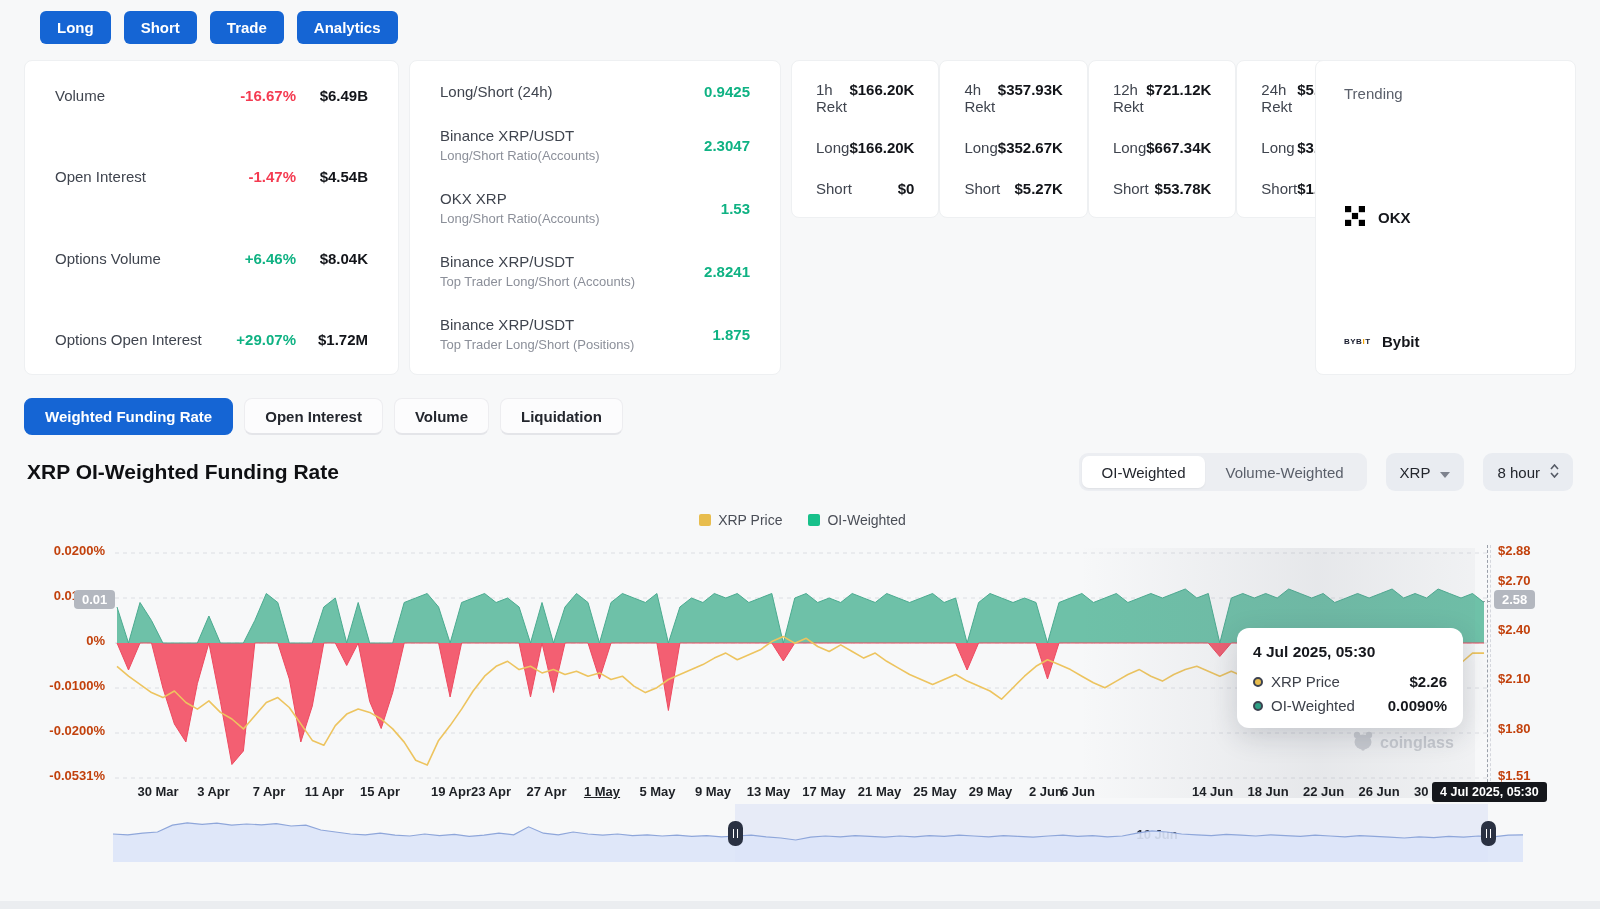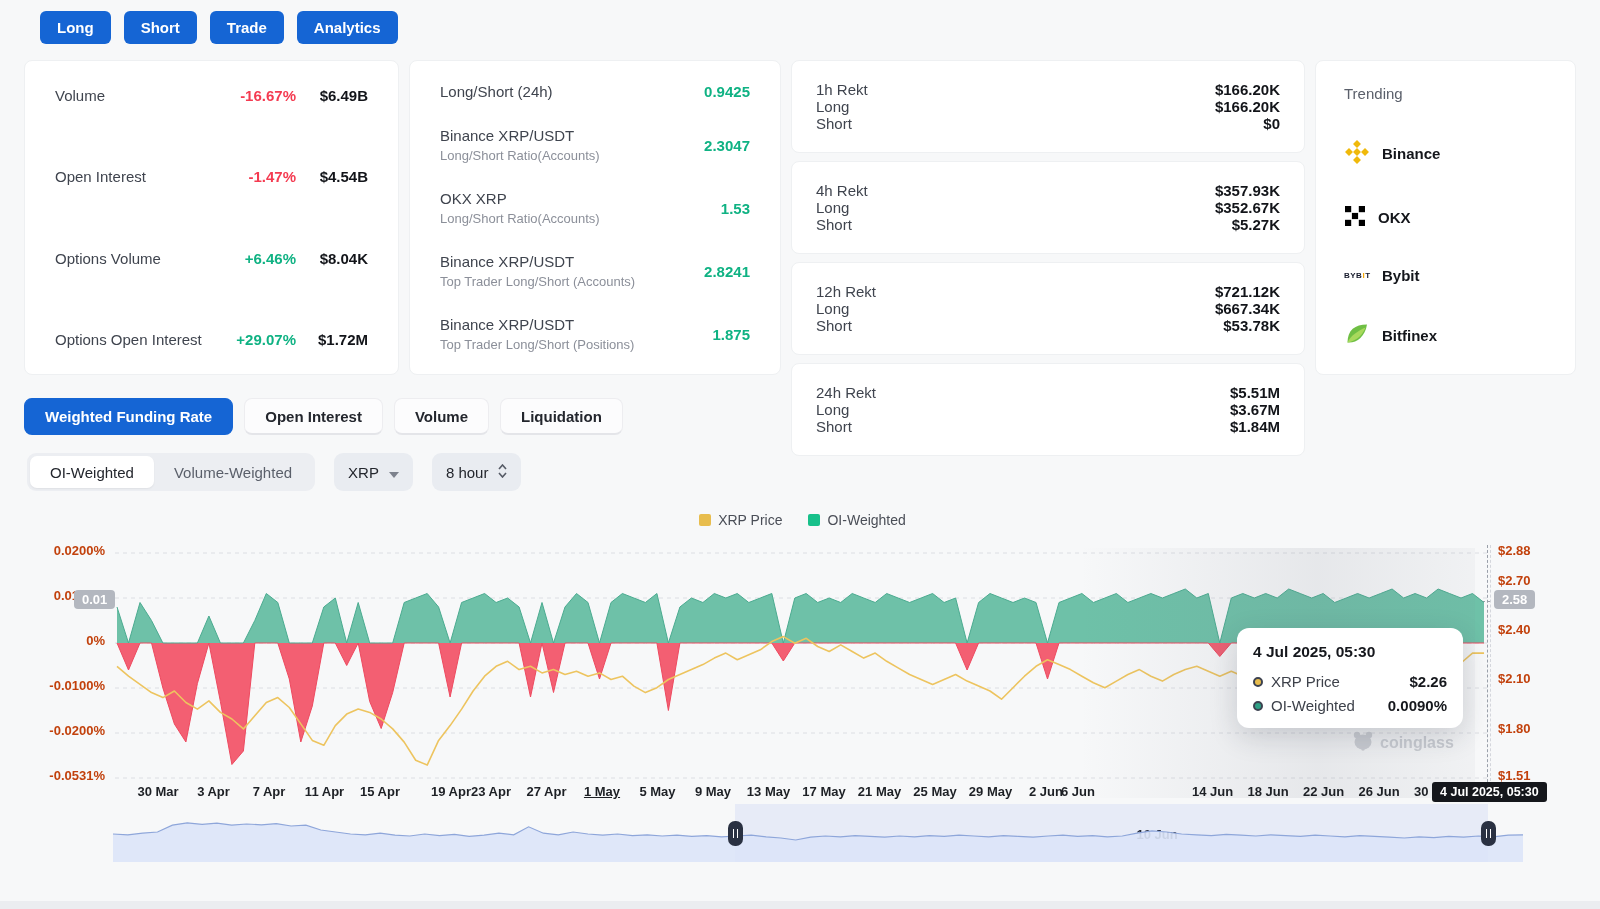--- a/index.html
+++ b/index.html
@@ -20,21 +20,21 @@
 .srow{display:flex;align-items:center;font-size:15px}
 .srow .lab{color:#3f444e;flex:1}
 .srow .chg{width:80px;text-align:right;font-weight:700}
 .srow .val{width:72px;text-align:right;font-weight:700;color:#121419}
 .neg{color:#f43b51}.pos{color:#0fb283}
 .ls-card{width:372px;padding:22px 30px;display:flex;flex-direction:column;justify-content:space-between}
 .lsrow{display:flex;align-items:center}
 .lsrow .nm{flex:1;font-size:15px;color:#3f444e}
 .lsrow .sub{font-size:13px;color:#8b8f99;margin-top:4px}
 .lsrow .val{font-weight:700;color:#0fb283;font-size:15px}
-.rekt-grid{width:514px;display:grid;grid-template-columns:1fr;grid-template-rows:1fr 1fr;gap:8px}
+.rekt-grid{width:514px;display:grid;grid-template-columns:1fr 1fr 1fr 1fr;grid-template-rows:1fr 1fr;}
 .rekt-card{padding:20px 24px;display:flex;flex-direction:column;justify-content:space-between}
 .rrow{display:flex;justify-content:space-between;font-size:15px}
 .rrow .l{color:#3f444e}
 .rrow .v{font-weight:700;color:#121419}
 .trend-card{flex:1;padding:24px 28px;display:flex;flex-direction:column;justify-content:space-between}
 .trend-title{font-size:15px;color:#5a5f6a}
 .titem{display:flex;align-items:center;gap:12px;font-size:15px;font-weight:700;color:#14161b;cursor:pointer}
 .bybit-logo{font-size:8px;font-weight:700;letter-spacing:.5px;color:#15192a;width:26px}
 .bybit-logo i{color:#f7a600;font-style:normal}
 
@@ -207,65 +207,47 @@
         <div class="rrow">
             <span class="l">Short</span>
             <span class="v neg">$1.84M</span>
           </div>
       </div>
     </div>
 
     <div class="card trend-card">
       <div class="trend-title">Trending</div>
       <div class="titem">
-        <span><svg width="26" height="26" viewBox="0 0 26 26">
-              <g fill="#f0b90b">
-                <rect x="10.2" y="2.2" width="5.6" height="5.6" transform="rotate(45 13 5)"></rect>
-                <rect x="10.2" y="10.2" width="5.6" height="5.6" transform="rotate(45 13 13)"></rect>
-                <rect x="2.2" y="10.2" width="5.6" height="5.6" transform="rotate(45 5 13)"></rect>
-                <rect x="18.2" y="10.2" width="5.6" height="5.6" transform="rotate(45 21 13)"></rect>
-                <rect x="10.2" y="18.2" width="5.6" height="5.6" transform="rotate(45 13 21)"></rect>
-              </g>
-            </svg></span>
-        <span>Binance</span>
-      </div>
-      <div class="titem">
         <span><svg width="22" height="22" viewBox="0 0 22 22">
               <g fill="#000">
                 <rect x="1" y="1" width="6.2" height="6.2"></rect>
                 <rect x="14.8" y="1" width="6.2" height="6.2"></rect>
                 <rect x="7.9" y="7.9" width="6.2" height="6.2"></rect>
                 <rect x="1" y="14.8" width="6.2" height="6.2"></rect>
                 <rect x="14.8" y="14.8" width="6.2" height="6.2"></rect>
               </g>
             </svg></span>
         <span>OKX</span>
       </div>
       <div class="titem">
         <span class="bybit-logo">BYB<i>I</i>T</span>
         <span>Bybit</span>
       </div>
-      <div class="titem">
-        <span><svg width="26" height="26" viewBox="0 0 26 26">
-              <path d="M3.5 21.5 C3.5 9 11 3.5 23 3.5 C21 16 12 22.5 3.5 21.5 Z" fill="#6fbf44"></path>
-              <path d="M3.5 21.5 C10 20.5 18 16 21.5 6.5 C14 10 6.5 14.5 3.5 21.5 Z" fill="#a8d95c"></path>
-            </svg></span>
-        <span>Bitfinex</span>
-      </div>
     </div>
   </section>
 
   <nav class="tabs">
     <div class="tab active">Weighted Funding Rate</div>
     <div class="tab">Open Interest</div>
     <div class="tab">Volume</div>
     <div class="tab">Liquidation</div>
   </nav>
 
   <section class="chart-head">
+    <h2>XRP OI-Weighted Funding Rate</h2>
     <div class="controls">
       <div class="seg">
         <div class="opt active">OI-Weighted</div>
         <div class="opt">Volume-Weighted</div>
       </div>
       <div class="select">
         <span>XRP</span>
         <span><svg width="10" height="6" viewBox="0 0 10 6">
               <path d="M0 0 L5 6 L10 0 Z" fill="#7d828d"></path>
             </svg></span>

